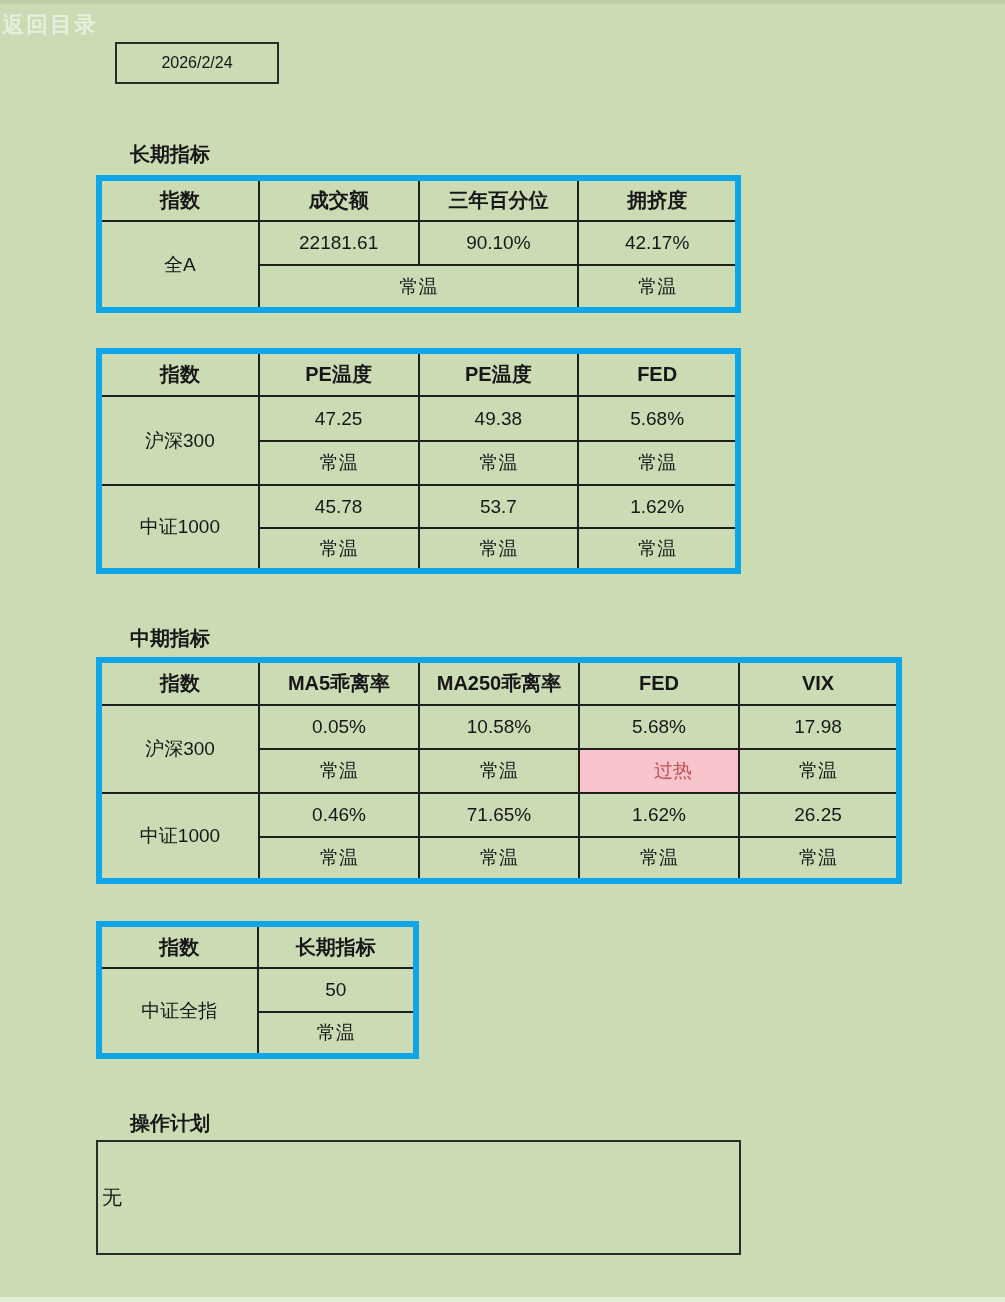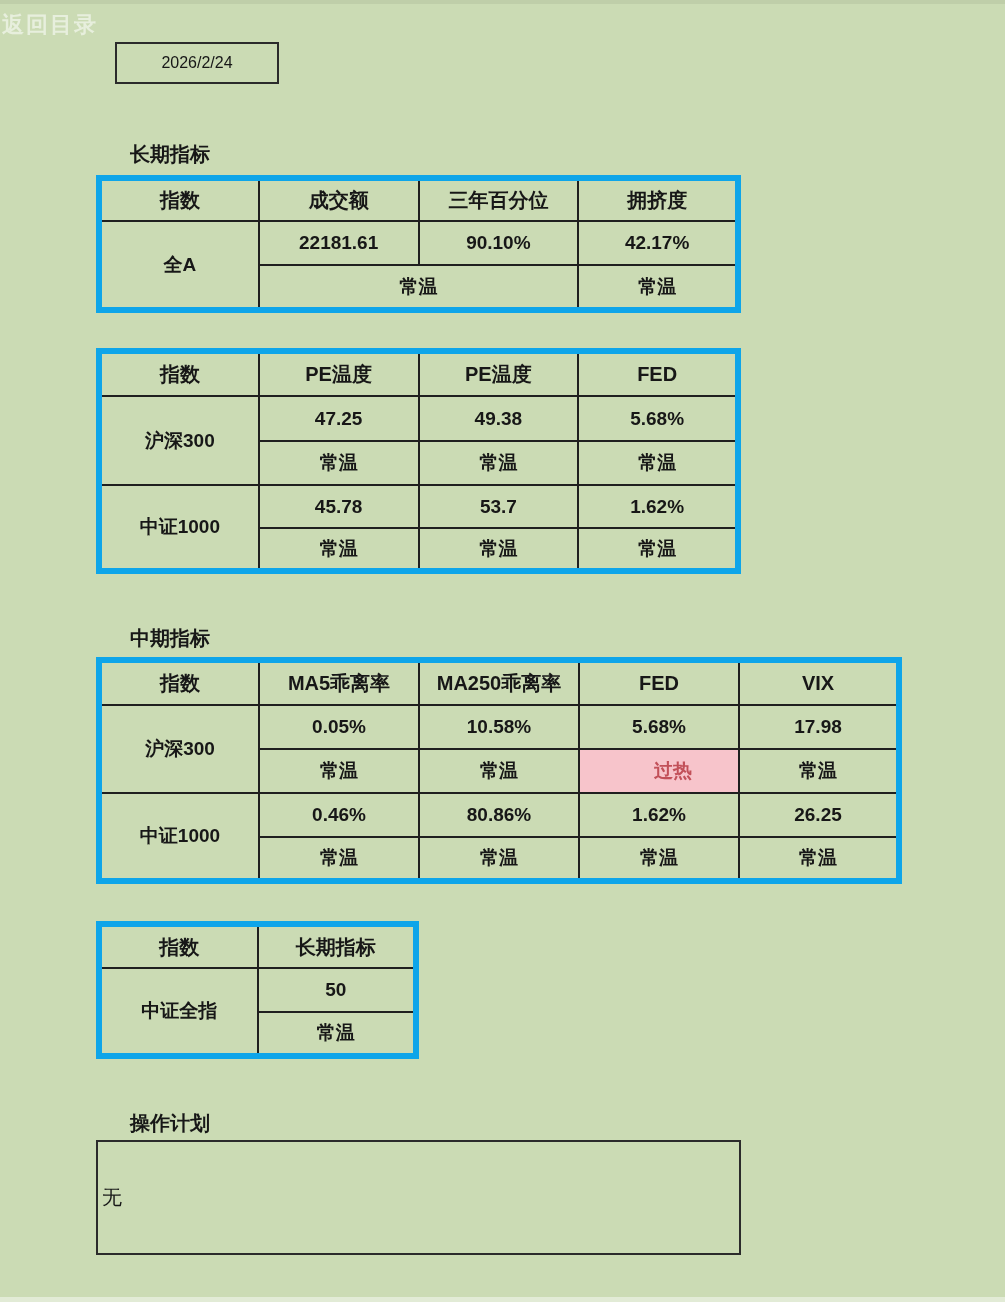--- a/index.html
+++ b/index.html
@@ -45,21 +45,21 @@
     border-collapse: collapse;
     table-layout: fixed;
     border: 6px solid #0ea5e9;
   }
   table.grid th, table.grid td {
     border: 2px solid #1f1f1f;
     text-align: center; vertical-align: middle;
     padding: 0; overflow: hidden;
   }
   table.grid th { font-weight: bold; font-size: 20px; }
-  table.grid td { font-size: 19px; font-weight: bold; }
+  table.grid td { font-size: 19px; font-weight: normal; }
   td.idx-label { font-size: 20px; }
 
   #table-longterm  { left: 96px; top: 175px;  width: 645px; }
   #table-valuation { left: 96px; top: 348px;  width: 645px; }
   #table-midterm   { left: 96px; top: 657px;  width: 806px; }
   #table-breadth   { left: 96px; top: 921px;  width: 323px; }
 
   tr.r43 { height: 43px; } tr.r44 { height: 44px; } tr.r45 { height: 45px; }
 
   .overheat {  }
@@ -177,21 +177,21 @@
     </tr>
     <tr class="r44">
       <td>常温</td>
       <td>常温</td>
       <td class="overheat" style="background: rgb(247, 196, 203); color: rgb(194, 80, 89); padding-left: 28px;">过热</td>
       <td>常温</td>
     </tr>
     <tr class="r44">
       <td class="idx-label" rowspan="2">中证1000</td>
       <td>0.46%</td>
-      <td>80.86%</td>
+      <td>71.65%</td>
       <td>1.62%</td>
       <td>26.25</td>
     </tr>
     <tr class="r44">
       <td>常温</td>
       <td>常温</td>
       <td>常温</td>
       <td>常温</td>
     </tr>
   </tbody>

